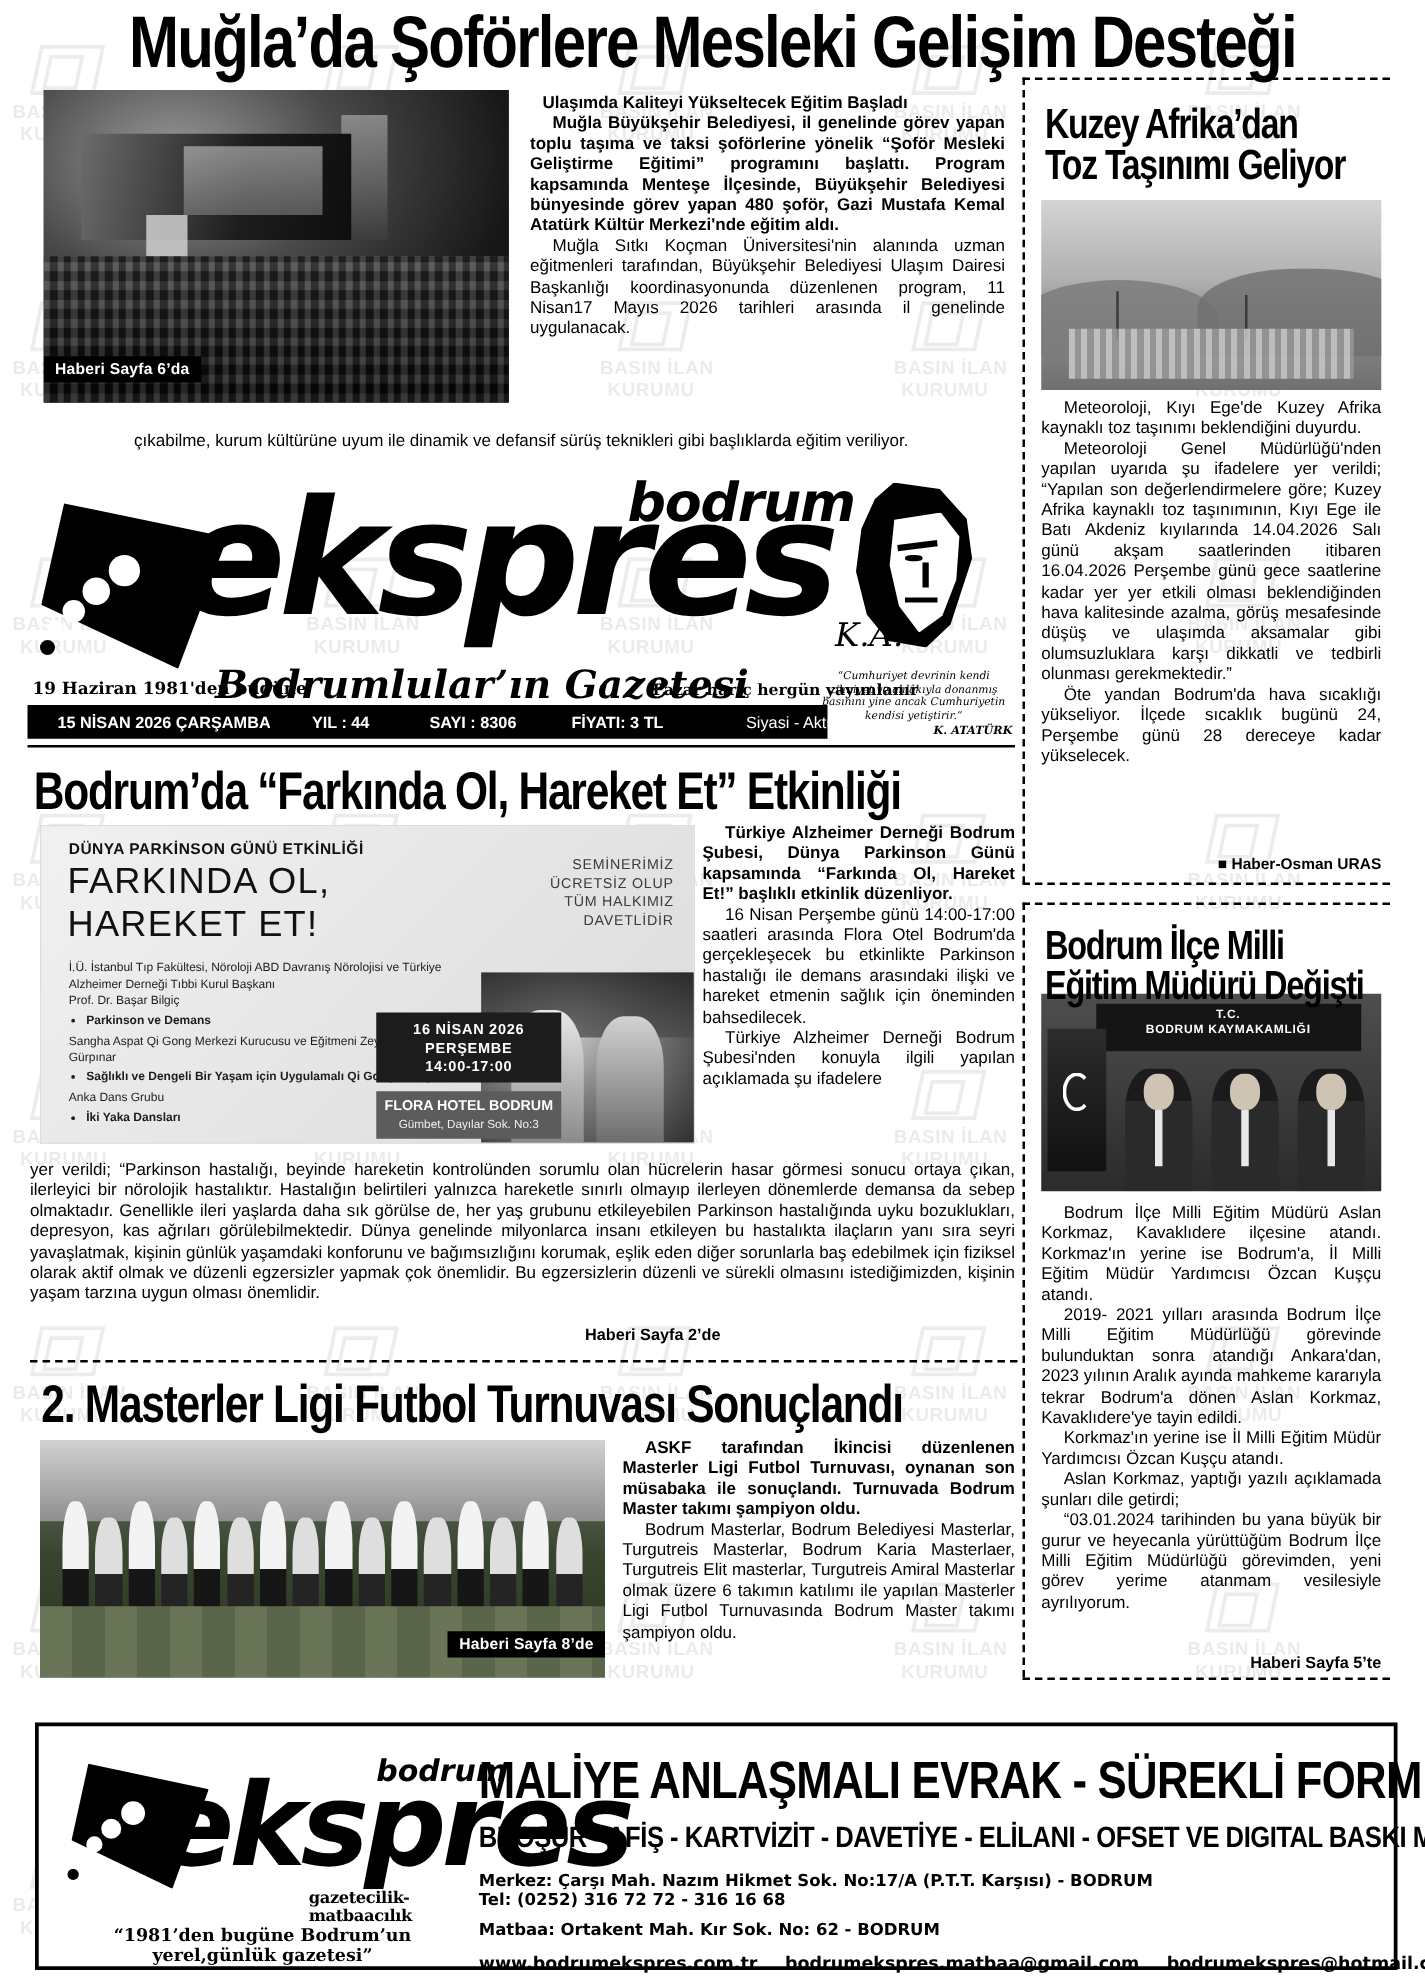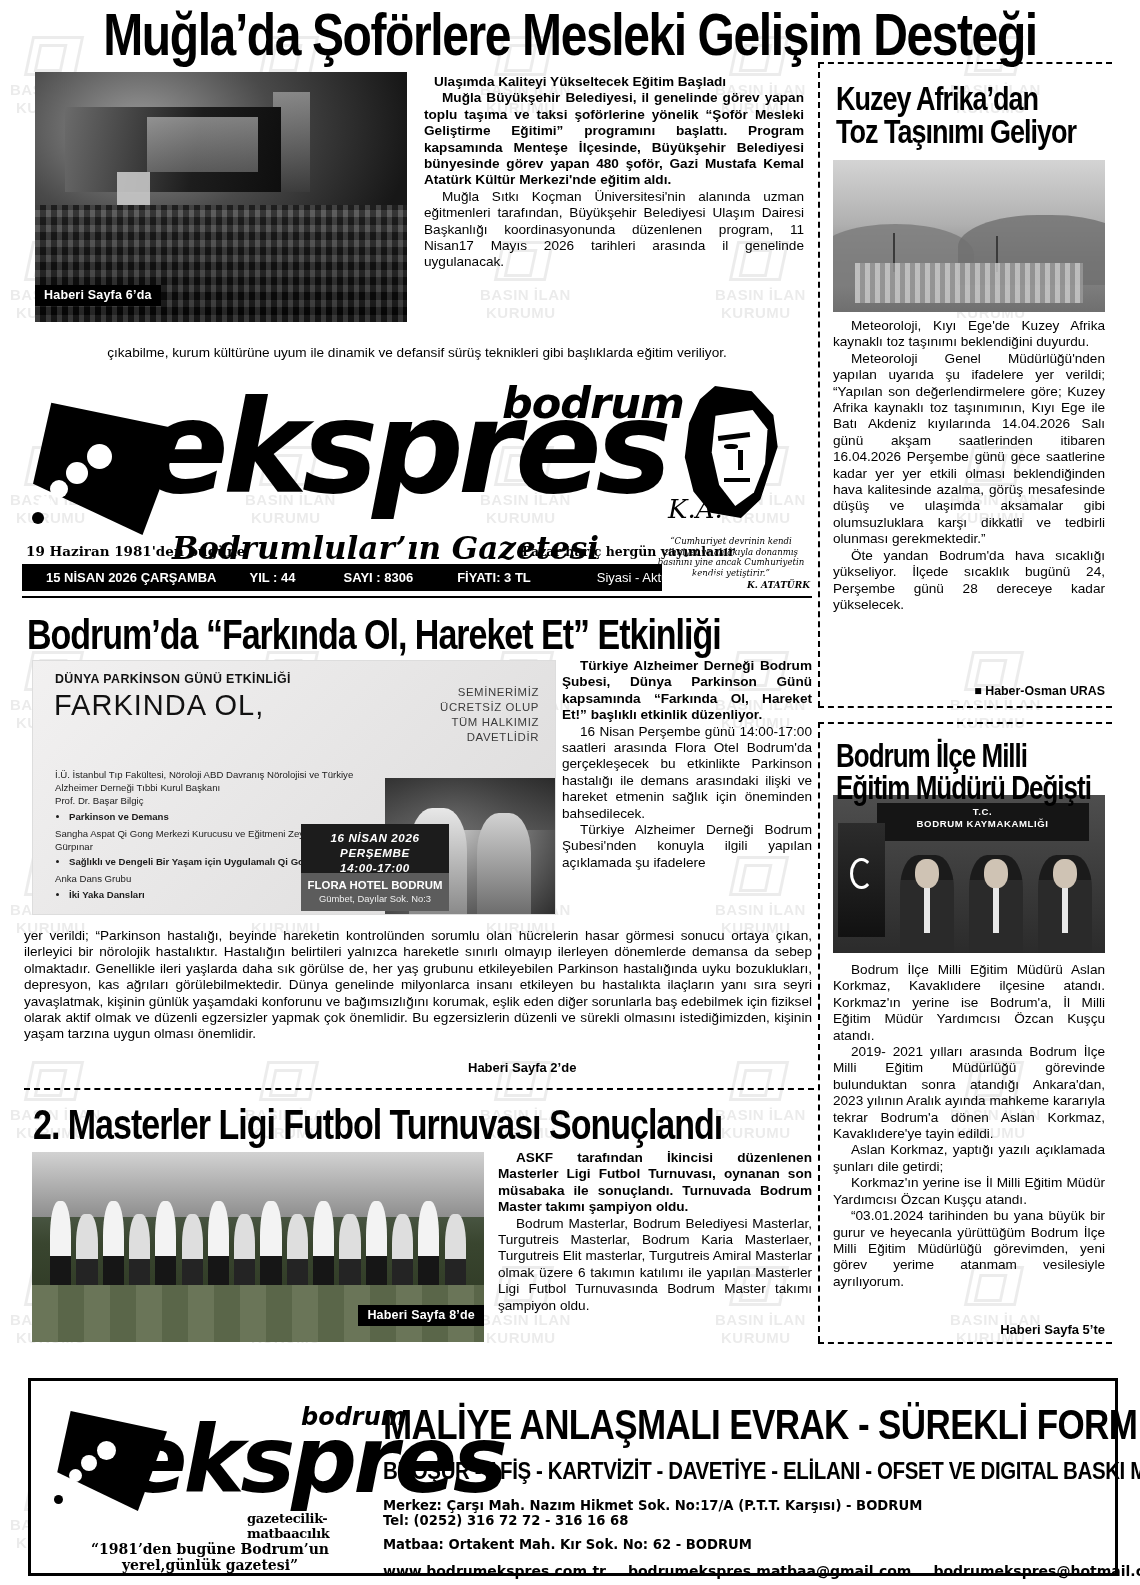--- a/index.html
+++ b/index.html
@@ -205,23 +205,23 @@
     position:absolute;left:22px;top:107px;width:300px;
     font-size:9.6px;line-height:13.2px;color:#1c1c1c;
   }
   #poster .pdesc ul{margin:2px 0 4px 0;padding-left:14px;}
   #poster .pdesc li{font-weight:700;margin:1px 0;}
   #poster .seminer{
     position:absolute;right:16px;top:24px;width:150px;text-align:right;
     font-size:11.4px;line-height:15px;color:#3b3b3b;letter-spacing:.6px;
   }
   #poster .datebox{
-    position:absolute;left:268px;top:163px;width:148px;height:56px;background:#1c1c1c;color:#fff;
+    position:absolute;left:268px;top:149px;width:148px;height:56px;background:#1c1c1c;color:#fff;
     display:flex;flex-direction:column;align-items:center;justify-content:center;
-    font-size:11.6px;line-height:15px;font-weight:700;letter-spacing:.6px;font-style:italic;
+    font-size:11.6px;line-height:15px;font-weight:700;letter-spacing:.6px;
   }
   #poster .venue{
     position:absolute;left:268px;top:212px;width:148px;height:38px;background:#5c5c5c;color:#fff;
     display:flex;flex-direction:column;align-items:center;justify-content:center;
     font-size:11.4px;line-height:14px;font-weight:700;
   }
   #poster .venue small{font-weight:400;font-size:9.4px;opacity:.9;}
   #poster .pphoto{
     position:absolute;right:0;top:117px;width:170px;height:136px;
     background:
@@ -536,20 +536,21 @@
   </div>
   <div style="position:absolute;left:833px;top:684px;width:272px;text-align:right;font-size:12.4px;font-weight:700;z-index:3;">■ Haber-Osman URAS</div>
 
   <div class="section-hl" style="left:27px;top:610px;font-size:34px;">Bodrum’da “Farkında Ol, Hareket Et” Etkinliği</div>
 
   <div id="poster">
     <div class="pbg"></div>
     <div class="ptitle-small">DÜNYA PARKİNSON GÜNÜ ETKİNLİĞİ</div>
     <div class="pbig">
       <div>FARKINDA OL,</div>
+      <div>HAREKET ET!</div>
     </div>
     <div class="pdesc">
       <div>İ.Ü. İstanbul Tıp Fakültesi, Nöroloji ABD Davranış Nörolojisi ve Türkiye Alzheimer Derneği Tıbbi Kurul Başkanı</div>
       <div>Prof. Dr. Başar Bilgiç</div>
       <ul>
           <li>Parkinson ve Demans</li>
         </ul>
       <div>Sangha Aspat Qi Gong Merkezi Kurucusu ve Eğitmeni Zeynep Oral Gürpınar</div>
       <ul>
           <li>Sağlıklı ve Dengeli Bir Yaşam için Uygulamalı Qi Gong Pratiği</li>
@@ -635,22 +636,22 @@
     <div class="men">
       <div class="man"></div>
         <div class="man"></div>
         <div class="man"></div>
     </div>
   </div>
 
   <div style="position:absolute;left:833px;top:962px;width:272px;z-index:3;" class="body-text">
     <p>Bodrum İlçe Milli Eğitim Müdürü Aslan Korkmaz, Kavaklıdere ilçesine atandı. Korkmaz'ın yerine ise Bodrum'a, İl Milli Eğitim Müdür Yardımcısı Özcan Kuşçu atandı.</p>
     <p>2019- 2021 yılları arasında Bodrum İlçe Milli Eğitim Müdürlüğü görevinde bulunduktan sonra atandığı Ankara'dan, 2023 yılının Aralık ayında mahkeme kararıyla tekrar Bodrum'a dönen Aslan Korkmaz, Kavaklıdere'ye tayin edildi.</p>
+    <p>Korkmaz'ın yerine ise İl Milli Eğitim Müdür Yardımcısı Özcan Kuşçu atandı.</p>
     <p>Aslan Korkmaz, yaptığı yazılı açıklamada şunları dile getirdi;</p>
-    <p>Korkmaz'ın yerine ise İl Milli Eğitim Müdür Yardımcısı Özcan Kuşçu atandı.</p>
     <p>“03.01.2024 tarihinden bu yana büyük bir gurur ve heyecanla yürüttüğüm Bodrum İlçe Milli Eğitim Müdürlüğü görevimden, yeni görev yerime atanmam vesilesiyle ayrılıyorum.</p>
   </div>
   <div style="position:absolute;left:833px;top:1322px;width:272px;text-align:right;z-index:3;" class="jump">Haberi Sayfa 5’te</div>
 
   <div id="ad">
     <div id="ad-logo">
       <div class="quad"></div>
       <div class="dot a1"></div>
         <div class="dot a2"></div>
         <div class="dot a3"></div>

